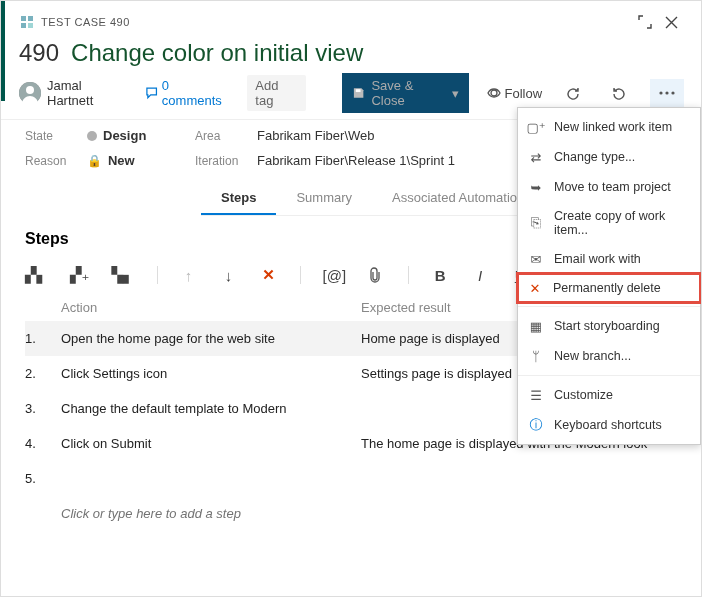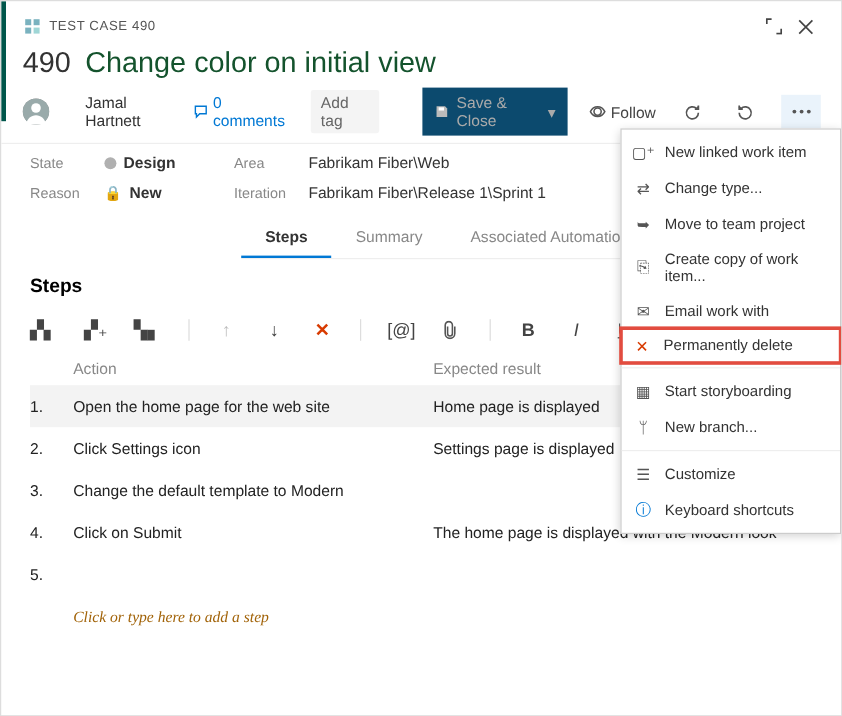--- a/index.html
+++ b/index.html
@@ -9,21 +9,21 @@
   .top-row { display: flex; align-items: center; }
   .type-icon { width: 16px; height: 16px; margin-right: 6px; opacity: .8; }
   .type-label { font-size: 11px; color: #555; letter-spacing: .5px; }
   .spacer { flex: 1; }
   .win-btn { width: 26px; height: 26px; display: inline-flex; align-items: center; justify-content: center; cursor: pointer; color: #444; }
   .title-row { display: flex; align-items: flex-end; margin-top: 4px; gap: 12px; }
   .item-id { font-size: 24px; font-weight: 300; color: #333; }
   .item-title { font-size: 24px; font-weight: 300; color: #14532d; }
   .meta-row { display: flex; align-items: center; margin-top: 8px; gap: 18px; height: 36px; }
   .avatar { width: 22px; height: 22px; border-radius: 50%; background: #888; display: inline-block; margin-right: 6px; vertical-align: middle; }
-  .author { font-size: 13px; color: #333; display: flex; align-items: center; gap: 24px; }
+  .author { font-size: 13px; color: #333; display: flex; align-items: center; }
   .comments { font-size: 13px; color: #0078d4; display: flex; align-items: center; gap: 4px; }
   .add-tag { font-size: 13px; color: #666; background: #f4f4f4; padding: 3px 8px; border-radius: 2px; }
   .save-btn { font-size: 13px; color: #aaa; background: #0c4a6e; padding: 5px 10px; display: flex; align-items: center; gap: 6px; }
   .follow { font-size: 13px; color: #444; display: flex; align-items: center; gap: 4px; }
   .icon-btn { width: 28px; height: 28px; display: inline-flex; align-items: center; justify-content: center; cursor: pointer; color: #555; }
   .ellipsis-btn { width: 36px; height: 28px; display: inline-flex; align-items: center; justify-content: center; background: #eaf3fb; cursor: pointer; }
   .fields { display: flex; padding: 8px 18px 0 24px; border-top: 1px solid #eee; margin-top: 4px; }
   .fields-col { display: flex; flex-direction: column; gap: 10px; }
   .fields-col.left { width: 170px; }
   .field-row { display: flex; align-items: center; font-size: 13px; }
@@ -43,21 +43,21 @@
   .tb-btn.bold { font-weight: bold; }
   .tb-btn.italic { font-style: italic; }
   .tb-btn.underline { text-decoration: underline; }
   .tb-btn.gray { color:#bbb; }
   .step-head { display: flex; font-size: 13px; color: #888; padding: 6px 0; }
   .col-num { width: 36px; }
   .col-act { width: 300px; }
   .col-exp { flex: 1; }
   .step-row { display: flex; font-size: 13px; color: #222; padding: 10px 0; align-items: flex-start; }
   .step-row.sel { background: #f3f3f3; }
-  .step-placeholder { font-style: italic; color: #a16207; font-family: Liberation Serif, serif; }
+  .step-placeholder { font-style: italic; color: #737373; }
   .context-menu { position: absolute; top: 106px; right: 0; width: 184px; background: #fff; border: 1px solid #ccc; box-shadow: 0 2px 8px rgba(0,0,0,.2); z-index: 50; padding: 4px 0; }
   .menu-item { display: flex; align-items: center; gap: 10px; padding: 7px 10px; font-size: 12.5px; cursor: pointer; color: #333; }
   .menu-item.highlight { border: 3px solid #e24c3f; margin: -2px; padding: 5px 8px; }
   .menu-icon { width: 16px; height: 16px; flex-shrink: 0; display: inline-flex; align-items: center; justify-content: center; font-size: 13px; color: #555; }
   .menu-sep { height: 1px; background: #eee; margin: 4px 0; }
   svg { display: block; }
 </style>
 </head>
 <body>
 

